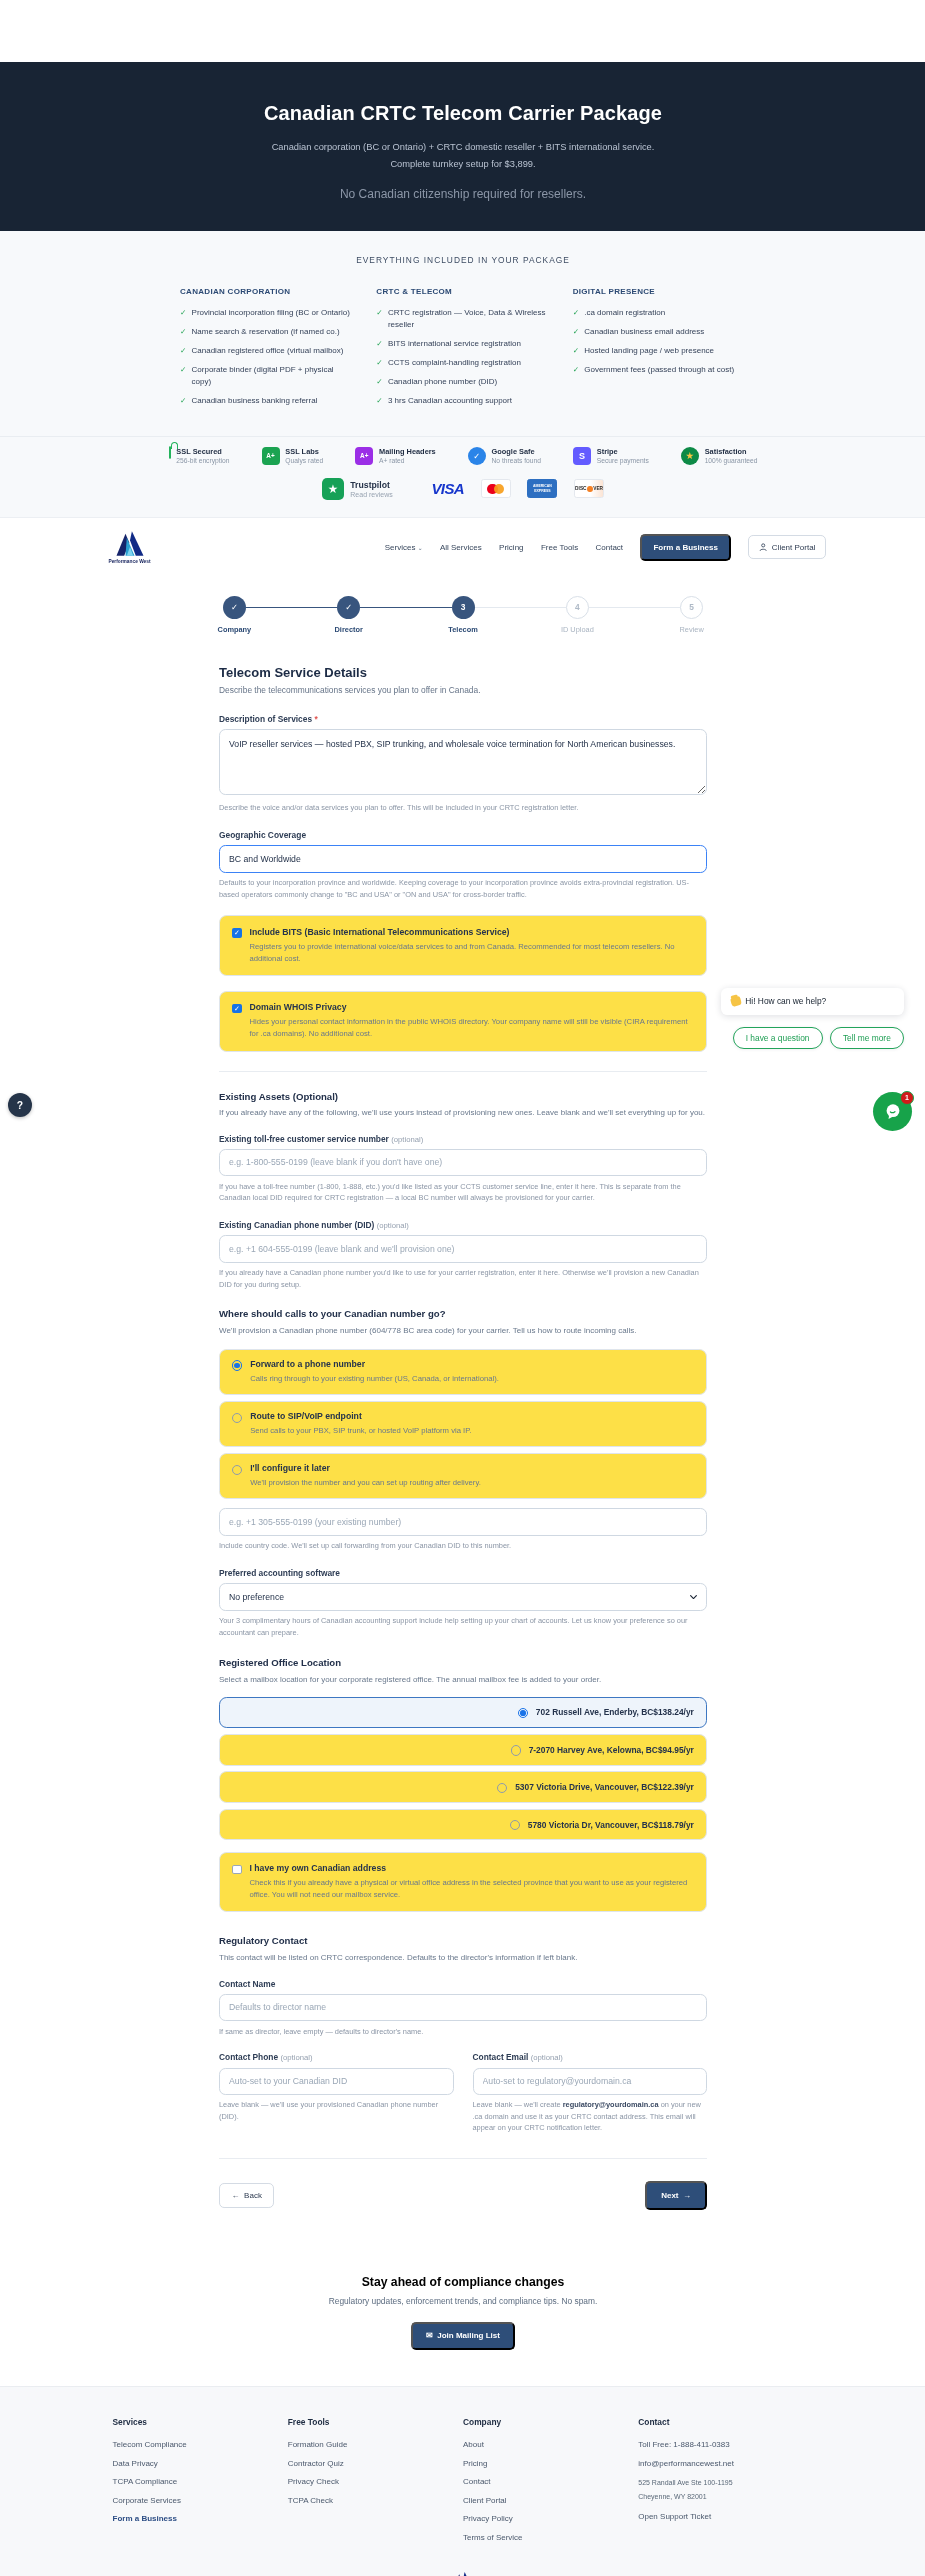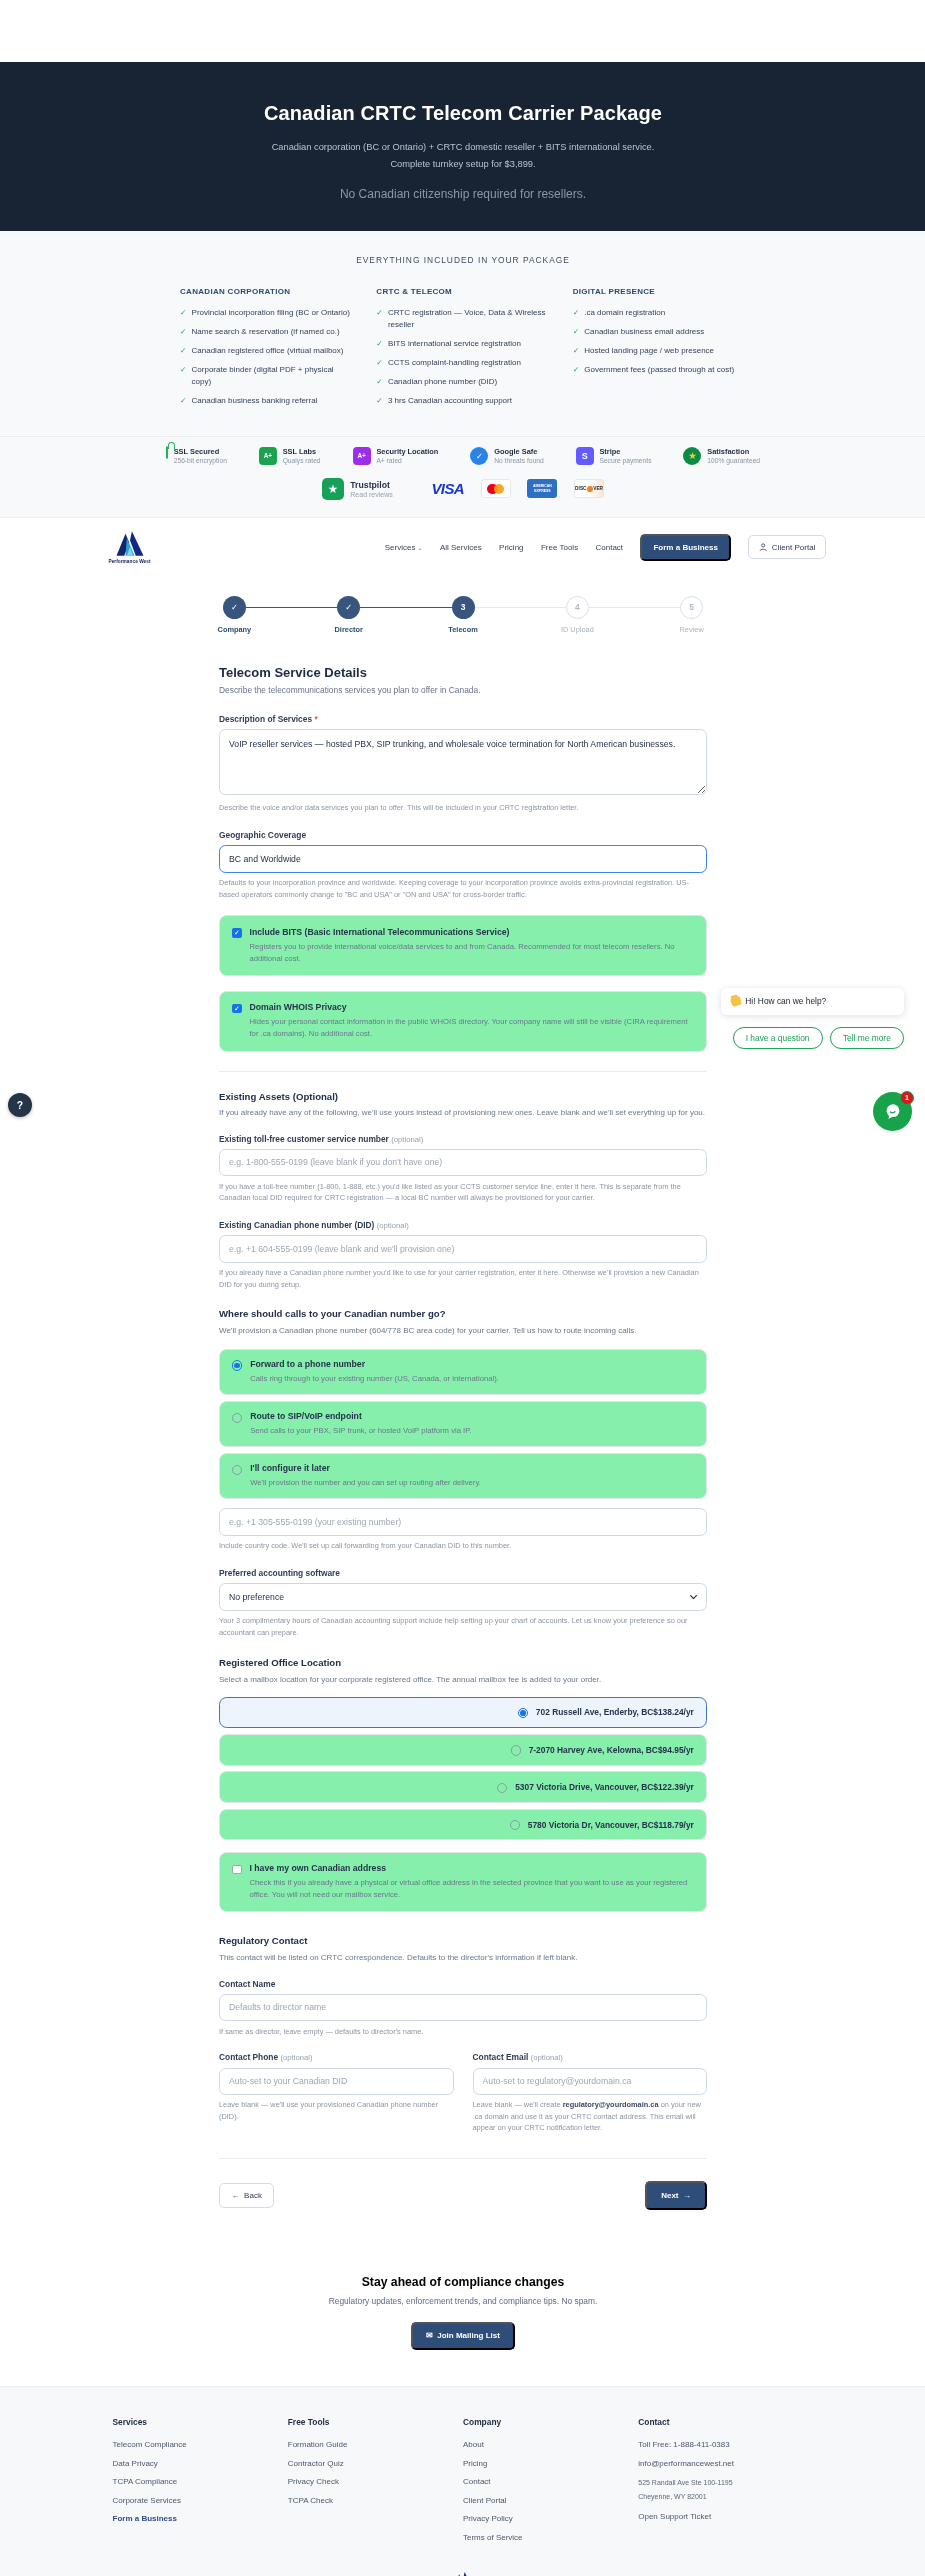--- a/index.html
+++ b/index.html
@@ -77,21 +77,21 @@
 
   .flabel { font-size:8.4px; font-weight:700; color:#2e3d55; margin-bottom:5.1px; }
   .req { color:#e0524e; }
   .opt { color:#96a1b0; font-weight:400; font-size:7.7px; }
   .input, .textarea, .selectbox { width:100%; border:0.6px solid #cfd8e2; border-radius:6.4px; padding:7.7px 9px; font-size:8.7px; color:#24324a; background:#fff; font-family:inherit; }
   .textarea { height:66px; resize:vertical; line-height:1.55; }
   .input::placeholder, .textarea::placeholder { color:#9aa7b6; }
   .focused { border:1.3px solid #3b82f6; }
   .help { font-size:7.4px; color:#8a95a5; line-height:1.55; margin-top:4.5px; }
 
-  .card { border:0.6px solid #dfe5ec; border-radius:7.7px; padding:10.3px 12.2px; background:#86efac; }
+  .card { border:0.6px solid #dfe5ec; border-radius:7.7px; padding:10.3px 12.2px; background:#fde047; }
   .cb { width:9.6px; height:9.6px; border-radius:1.9px; flex:0 0 auto; margin-top:1.3px; }
   .cb.on { background:#1673e6; color:#fff; font-size:7px; font-weight:700; display:flex; align-items:center; justify-content:center; }
   .cb.off { background:#fff; border:1px solid #9aa7b6; }
   .cardrow { display:flex; gap:7.7px; }
   .ctitle { font-size:8.7px; font-weight:700; color:#25334c; }
   .cdesc { font-size:7.7px; color:#69788c; line-height:1.55; margin-top:3.9px; }
 
   .divider { border-top:0.6px solid #e8ecf1; margin:19px 0; }
   .sect { font-size:9.6px; font-weight:700; color:#22304a; }
   .sectdesc { font-size:8px; color:#69788c; line-height:1.55; margin-top:5.8px; }
@@ -237,21 +237,21 @@
     <div class="badge">
       <span class="bicon" style="background:#1ba351">A+</span>
       <div>
           <div class="bt">SSL Labs</div>
           <div class="bs">Qualys rated</div>
         </div>
     </div>
     <div class="badge">
       <span class="bicon" style="background:#9b2ee6">A+</span>
       <div>
-          <div class="bt">Security Location</div>
+          <div class="bt">Mailing Headers</div>
           <div class="bs">A+ rated</div>
         </div>
     </div>
     <div class="badge">
       <span class="bicon round" style="background:#2a84e8;font-size:8.4px">✓</span>
       <div>
           <div class="bt">Google Safe</div>
           <div class="bs">No threats found</div>
         </div>
     </div>

